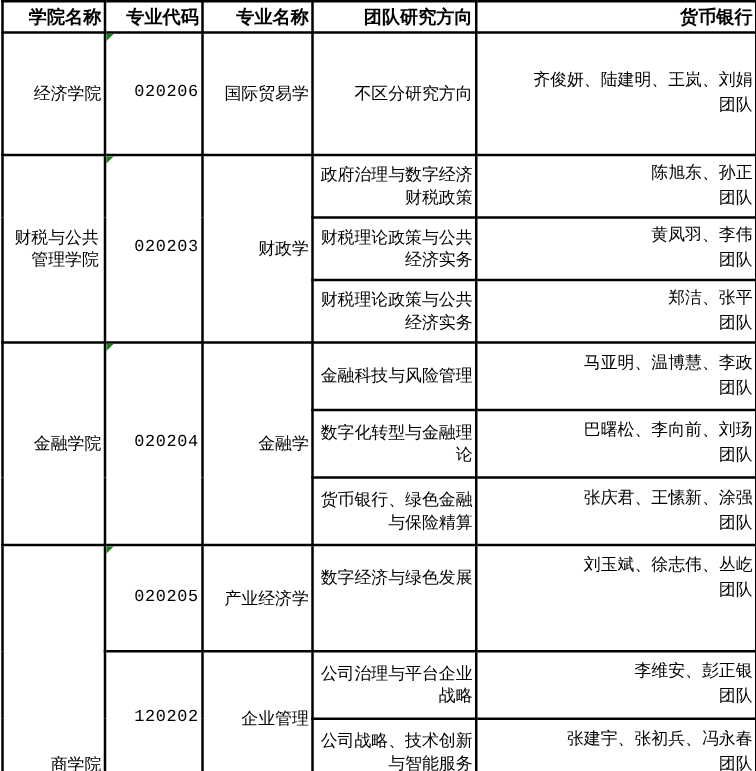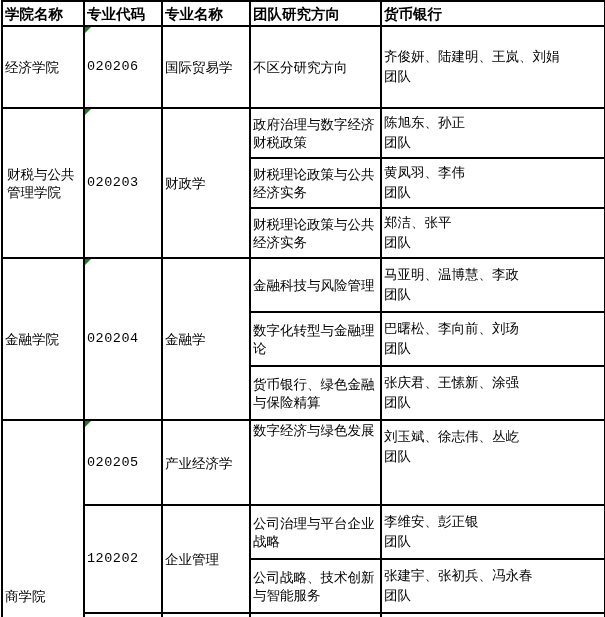--- a/index.html
+++ b/index.html
@@ -5,21 +5,21 @@
   html, body { margin: 0; padding: 0; background: #ffffff; }
   body { width: 605px; height: 617px; overflow: hidden; position: relative;
          font-family: "DejaVu Sans", "Liberation Sans", sans-serif; color: #000; }
   table.grid {
     position: absolute; left: 1px; top: 0px;
     border-collapse: collapse; table-layout: fixed;
     width: 603px;
   }
   table.grid td, table.grid th {
     border: 2px solid #000; padding: 0 2px;
-    text-align: left; vertical-align: middle;
+    text-align: right; vertical-align: middle;
     font-size: 13.5px; line-height: 18px; font-weight: normal;
     position: relative; overflow: hidden;
   }
   table.grid th { font-weight: bold; font-size: 14.5px; height: 23px; }
   table.grid thead th { border-top: 2px solid #000; }
   .code { font-family: Liberation Mono, monospace; font-size: 13px; letter-spacing: 0.5px; }
   .marker::before {
     content: ""; position: absolute; left: 0; top: 0;
     width: 0; height: 0;
     border-top: 6px solid #1a7f1a; border-right: 6px solid transparent;
@@ -43,21 +43,21 @@
     <tr>
       <th>学院名称</th>
       <th>专业代码</th>
       <th>专业名称</th>
       <th>团队研究方向</th>
       <th>货币银行</th>
     </tr>
   </thead>
   <tbody>
 
-    <tr style="height:82px">
+    <tr style="height:98px">
       <td>经济学院</td>
       <td class="code marker">020206</td>
       <td>国际贸易学</td>
       <td>不区分研究方向</td>
       <td>
         <span class="members-line">齐俊妍、陆建明、王岚、刘娟</span>
         <span class="team-suffix">团队</span>
       </td>
     </tr>
 
@@ -108,21 +108,21 @@
       <td>
         <span class="members-line">张庆君、王愫新、涂强</span>
         <span class="team-suffix">团队</span>
       </td>
     </tr>
 
     <tr style="height:85px">
       <td rowspan="4" class="college-bottom" style="border-bottom:none">商学院</td>
       <td class="code marker">020205</td>
       <td>产业经济学</td>
-      <td style="vertical-align:top;padding-top:0">数字经济与绿色发展</td>
+      <td style="vertical-align:top;padding-top:16px">数字经济与绿色发展</td>
       <td style="vertical-align:top;padding-top:8px">
         <span class="members-line">刘玉斌、徐志伟、丛屹</span>
         <span class="team-suffix">团队</span>
       </td>
     </tr>
     <tr style="height:54px">
       <td rowspan="2" class="code">120202</td>
       <td rowspan="2">企业管理</td>
       <td>公司治理与平台企业战略</td>
       <td>

